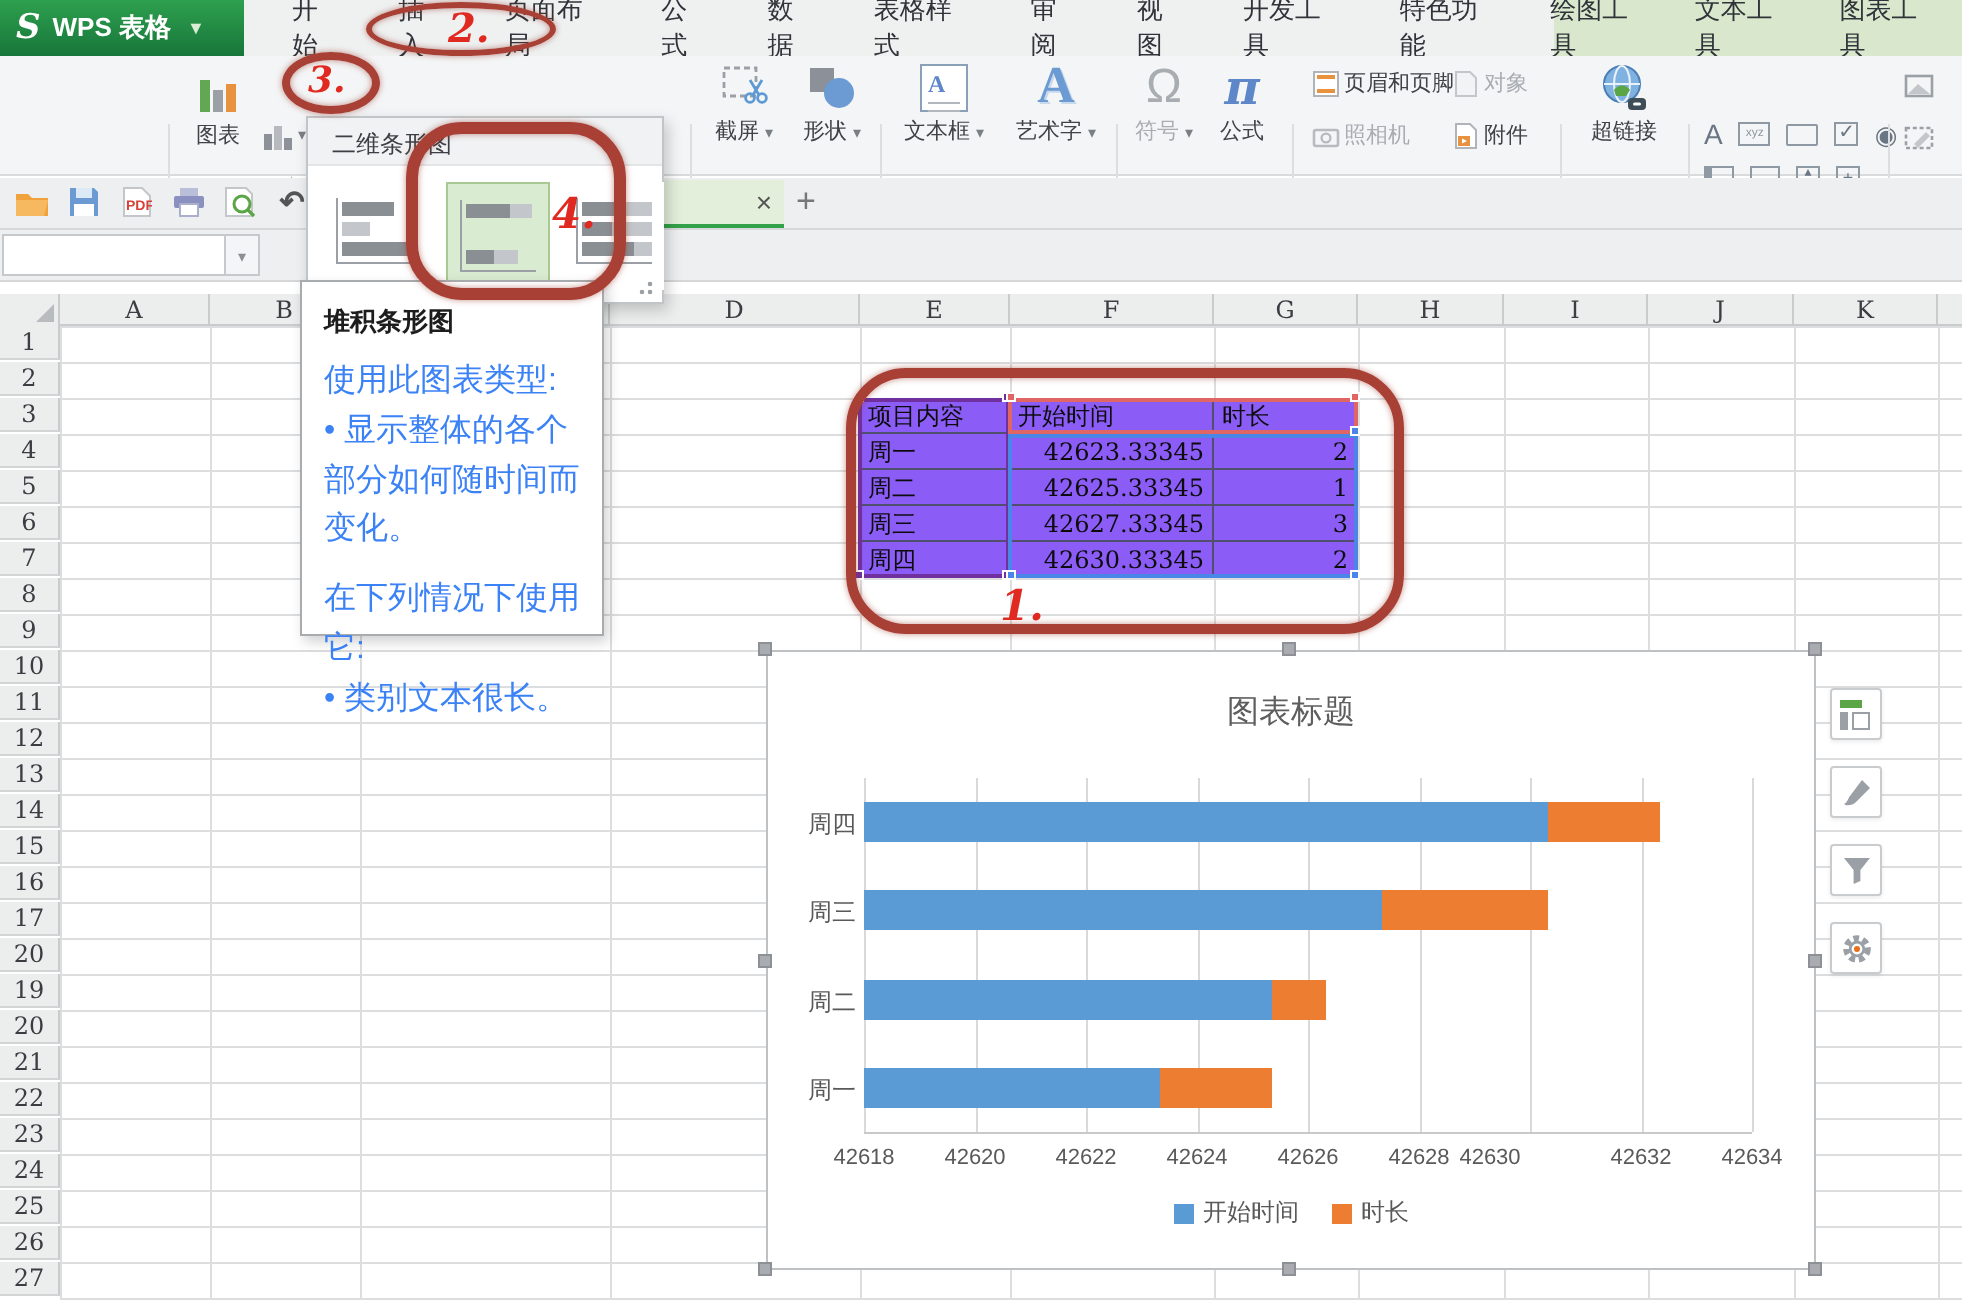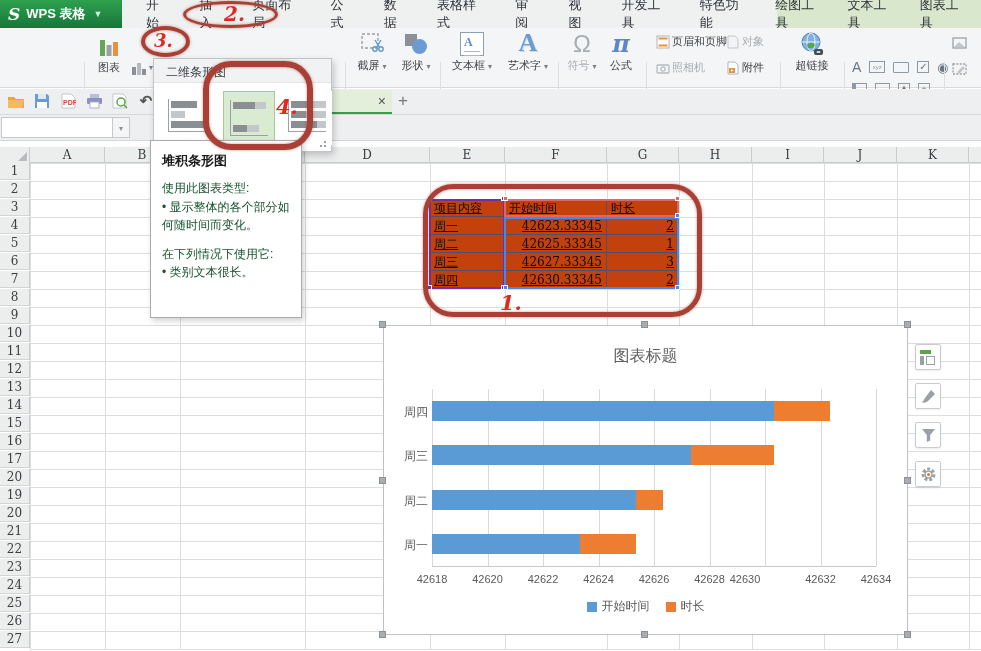--- a/index.html
+++ b/index.html
@@ -48,21 +48,21 @@
   .sheet { position:absolute; left:0; top:147px; width:981px; height:504px; background:#fff; }
   .colhdr-row { position:absolute; left:0; top:0; width:981px; height:16px; background:#eceeee; border-bottom:1px solid #c9cbcc; }
   .corner { position:absolute; left:0; top:0; width:30px; height:16px; background:#eceeee; border-right:1px solid #c9cbcc; }
   .corner:after { content:""; position:absolute; right:2px; bottom:2px; border-left:9px solid transparent; border-bottom:9px solid #b9bcbe; }
   .colhdr { position:absolute; top:0; height:16px; font:12px "DejaVu Serif",serif; color:#3a3e42; text-align:center; line-height:16px; border-right:1px solid #c9cbcc; }
   .rowhdr { position:absolute; left:0; width:30px; background:#eceeee; border-right:1px solid #c9cbcc; border-bottom:1px solid #d2d4d5; font:12px "DejaVu Serif",serif; color:#3a3e42; text-align:center; }
   .vline { position:absolute; width:1px; background:#dcdddf; }
   .hline { position:absolute; height:1px; background:#dcdddf; }
 
   
-  .tcell { position:absolute; height:18px; background:#c2410c; border-right:1px solid #50506e; border-bottom:1px solid #50506e; font:12px "DejaVu Serif",serif; color:#0c0c0c; padding:1px 4px; line-height:16px;text-decoration:underline; }
+  .tcell { position:absolute; height:18px; background:#8b5cf6; border-right:1px solid #50506e; border-bottom:1px solid #50506e; font:12px "DejaVu Serif",serif; color:#0c0c0c; padding:1px 4px; line-height:16px; }
   .tcell.num { text-align:right; }
   .sel-outline { position:absolute; border:2px solid; pointer-events:none; }
   .handle { position:absolute; width:5px; height:5px; border:1px solid #fff; }
 
   
   .chartbox { position:absolute; left:383px; top:325px; width:525px; height:310px; background:#fff; border:1px solid #bdc1c4; }
   .chart-title { position:absolute; left:0; top:20px; width:100%; text-align:center; font-size:16px; color:#5e5e5e; }
   .gline { position:absolute; width:1px; background:#d9d9d9; }
   .axisline { position:absolute; height:1px; background:#c9c9c9; }
   .bar { position:absolute; height:20px; }
@@ -80,21 +80,21 @@
   .thumb { position:absolute; top:32px; width:52px; height:54px; background:#fff; padding:8px 6px; }
   .thumb.sel { background:#d9ecd2; border:1px solid #a9c893; }
   .mbar { height:7px; margin-bottom:3px; display:flex; }
   .mbar .d { background:#8a8f94; height:7px; }
   .mbar .l { background:#c3c7cb; height:7px; }
   .maxis { border-left:1px solid #9aa0a6; border-bottom:1px solid #9aa0a6; padding:2px 0 0 2px; }
   .resize-dots { position:absolute; right:4px; bottom:3px; width:8px; height:8px;
      background:radial-gradient(circle at 2px 6px,#9aa0a6 1px,transparent 1.3px),radial-gradient(circle at 6px 2px,#9aa0a6 1px,transparent 1.3px),radial-gradient(circle at 6px 6px,#9aa0a6 1px,transparent 1.3px); }
   .tooltip { position:absolute; left:150px; top:140px; width:152px; height:178px; background:#fff; border:1px solid #a9acae; box-shadow:2px 3px 6px rgba(0,0,0,.18); padding:11px 11px; }
   .tt-title { font-size:13px; font-weight:bold; color:#1d1d1d; margin-bottom:9px; }
-  .tt-line { font-size:12px; color:#14532d; line-height:1.55; }
+  .tt-line { font-size:16px; color:#3b82f6; line-height:1.55; }
   .tt-blank { height:10px; }
 
   
   .ann { position:absolute; border:4px solid #a84036; pointer-events:none;
          box-shadow:0 0 3px rgba(150,55,40,.55), inset 0 0 3px rgba(150,55,40,.55); }
   .ann-num { position:absolute; font:italic bold 20px "DejaVu Serif",serif; color:#e02a21; pointer-events:none; }
   svg { display:block; }
 </style>
 </head>
 <body>

